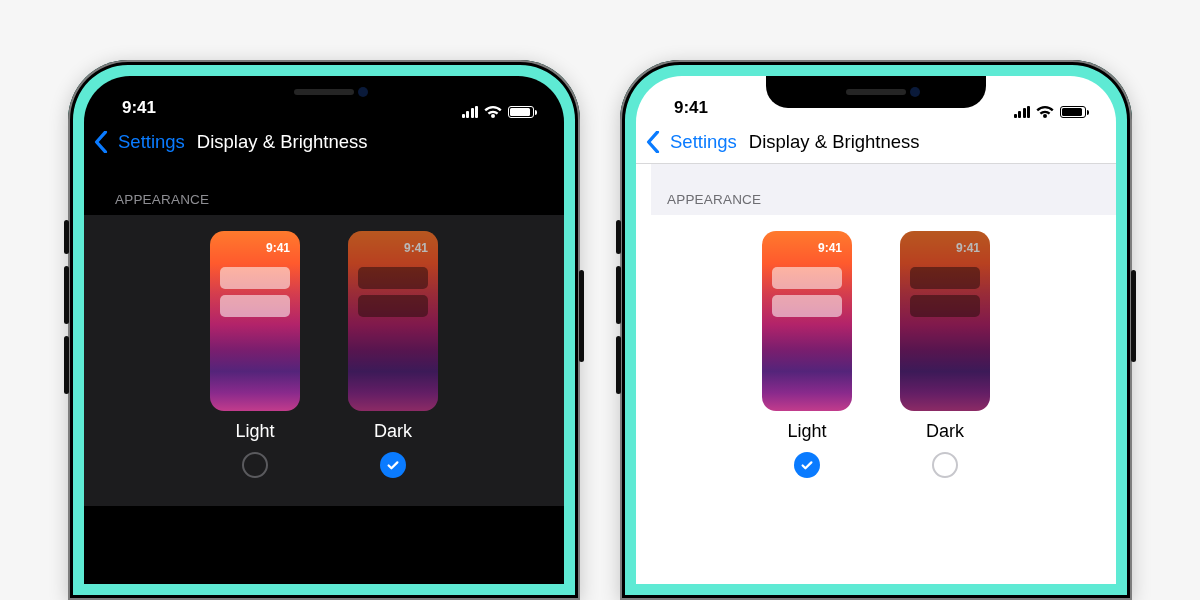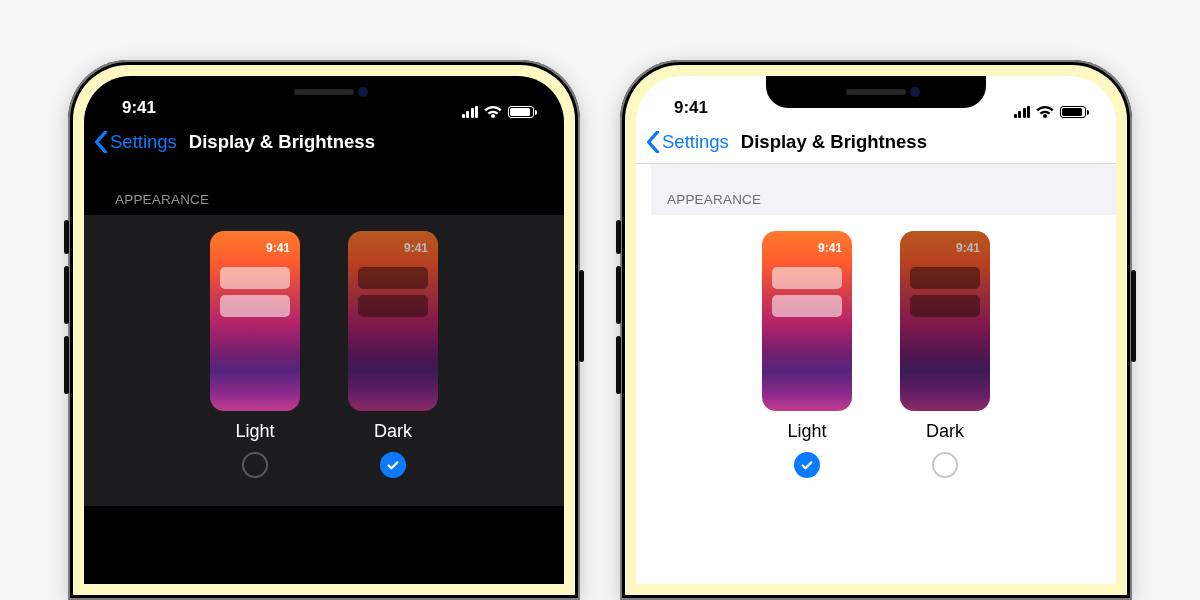--- a/index.html
+++ b/index.html
@@ -15,21 +15,21 @@
   }
   .row {
     display: flex;
     gap: 40px;
     align-items: flex-end;
   }
   .phone-frame {
     width: 512px;
     height: 540px;
     position: relative;
-    background: #fef9c3;
+    background: #5eead4;
     border-radius: 60px 60px 0 0;
     padding: 16px 16px 16px 16px;
     box-shadow:
       inset 0 0 0 2px #7d7d7d,
       inset 0 0 0 5px #000,
       0 4px 20px rgba(0,0,0,0.2);
   }
   .phone-frame.light .screen { background: #fff; color: #000; }
   .phone-frame.dark  .screen { background: #000; color: #fff; }
   .notch {
@@ -99,26 +99,26 @@
     display: flex;
     align-items: center;
     height: 44px;
     padding: 0 10px;
   }
   .light .nav-bar { border-bottom: 1px solid #d8d8da; }
   .back-btn {
     display: flex; align-items: center;
     color: #0a7bff;
     font-size: 18.5px;
-    gap: 2px;
+    gap: 10px;
   }
   .back-btn svg { display:block; }
   .nav-title {
     font-size: 18.5px;
-    font-weight: 700;
+    font-weight: 400;
     margin-left: 12px;
   }
   .section-header {
     padding: 28px 16px 8px 16px;
     font-size: 13.5px;
     letter-spacing: 0.2px;
     text-transform: uppercase;
     margin-left: 15px;
   }
   .dark .section-header { color: #8e8e93; }

